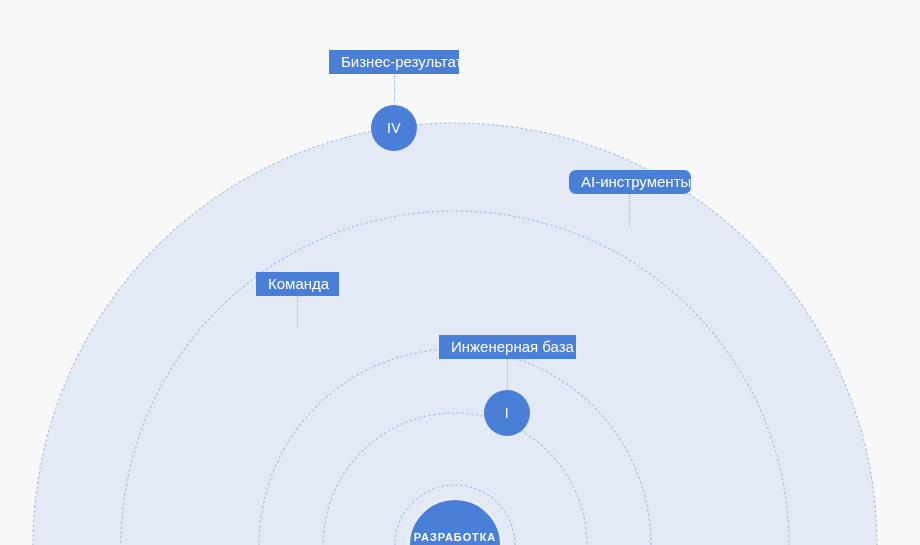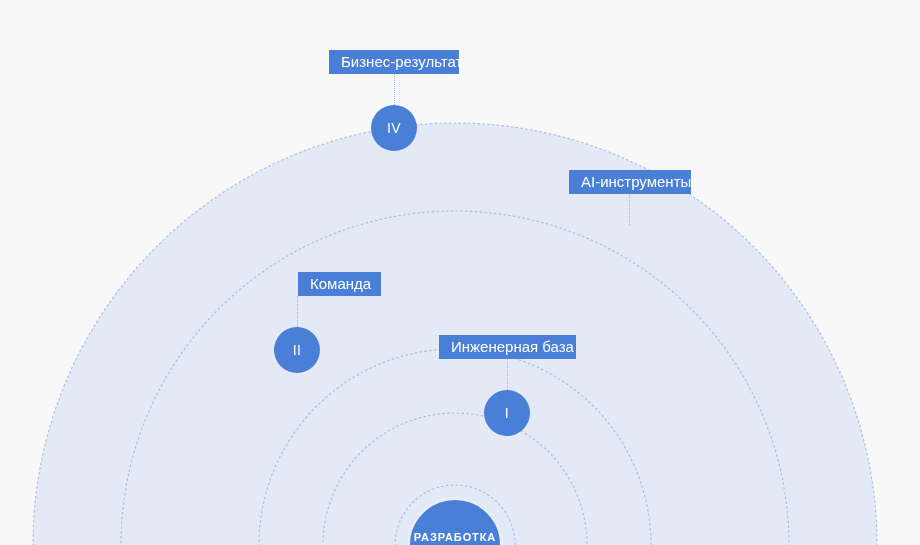--- a/index.html
+++ b/index.html
@@ -96,29 +96,26 @@
 
   <div class="connector" style="left:507px; top:359px; height:31px;"></div>
   <div class="label-box" style="left:439px; top:335px; width:137px; text-align:left;">
     <span>Инженерная база</span>
   </div>
   <div class="node node-roman" style="left:484px; top:390px;">
     <span>I</span>
   </div>
 
   <div class="connector" style="left:297px; top:296px; height:31px;"></div>
-  <div class="label-box" style="left:256px; top:272px; width:83px; text-align:center;margin-left:42px;">
+  <div class="label-box" style="left:256px; top:272px; width:83px; text-align:center;">
     <span>Команда</span>
-  </div>
-  <div class="node node-roman" style="left:274px; top:327px;">
-    <span>II</span>
   </div>
 
   <div class="connector" style="left:629px; top:194px; height:31px;"></div>
-  <div class="label-box" style="left:569px; top:170px; width:122px; text-align:right;">
+  <div class="label-box" style="left:569px; top:170px; width:122px; text-align:right;border-radius:7px;">
     <span>AI-инструменты</span>
   </div>
 
   <div class="connector" style="left:394px; top:74px; height:31px;"></div>
   <div class="label-box" style="left:329px; top:50px; width:130px; text-align:center;">
     <span>Бизнес-результат</span>
   </div>
   <div class="node node-roman" style="left:371px; top:105px;">
     <span>IV</span>
   </div>

